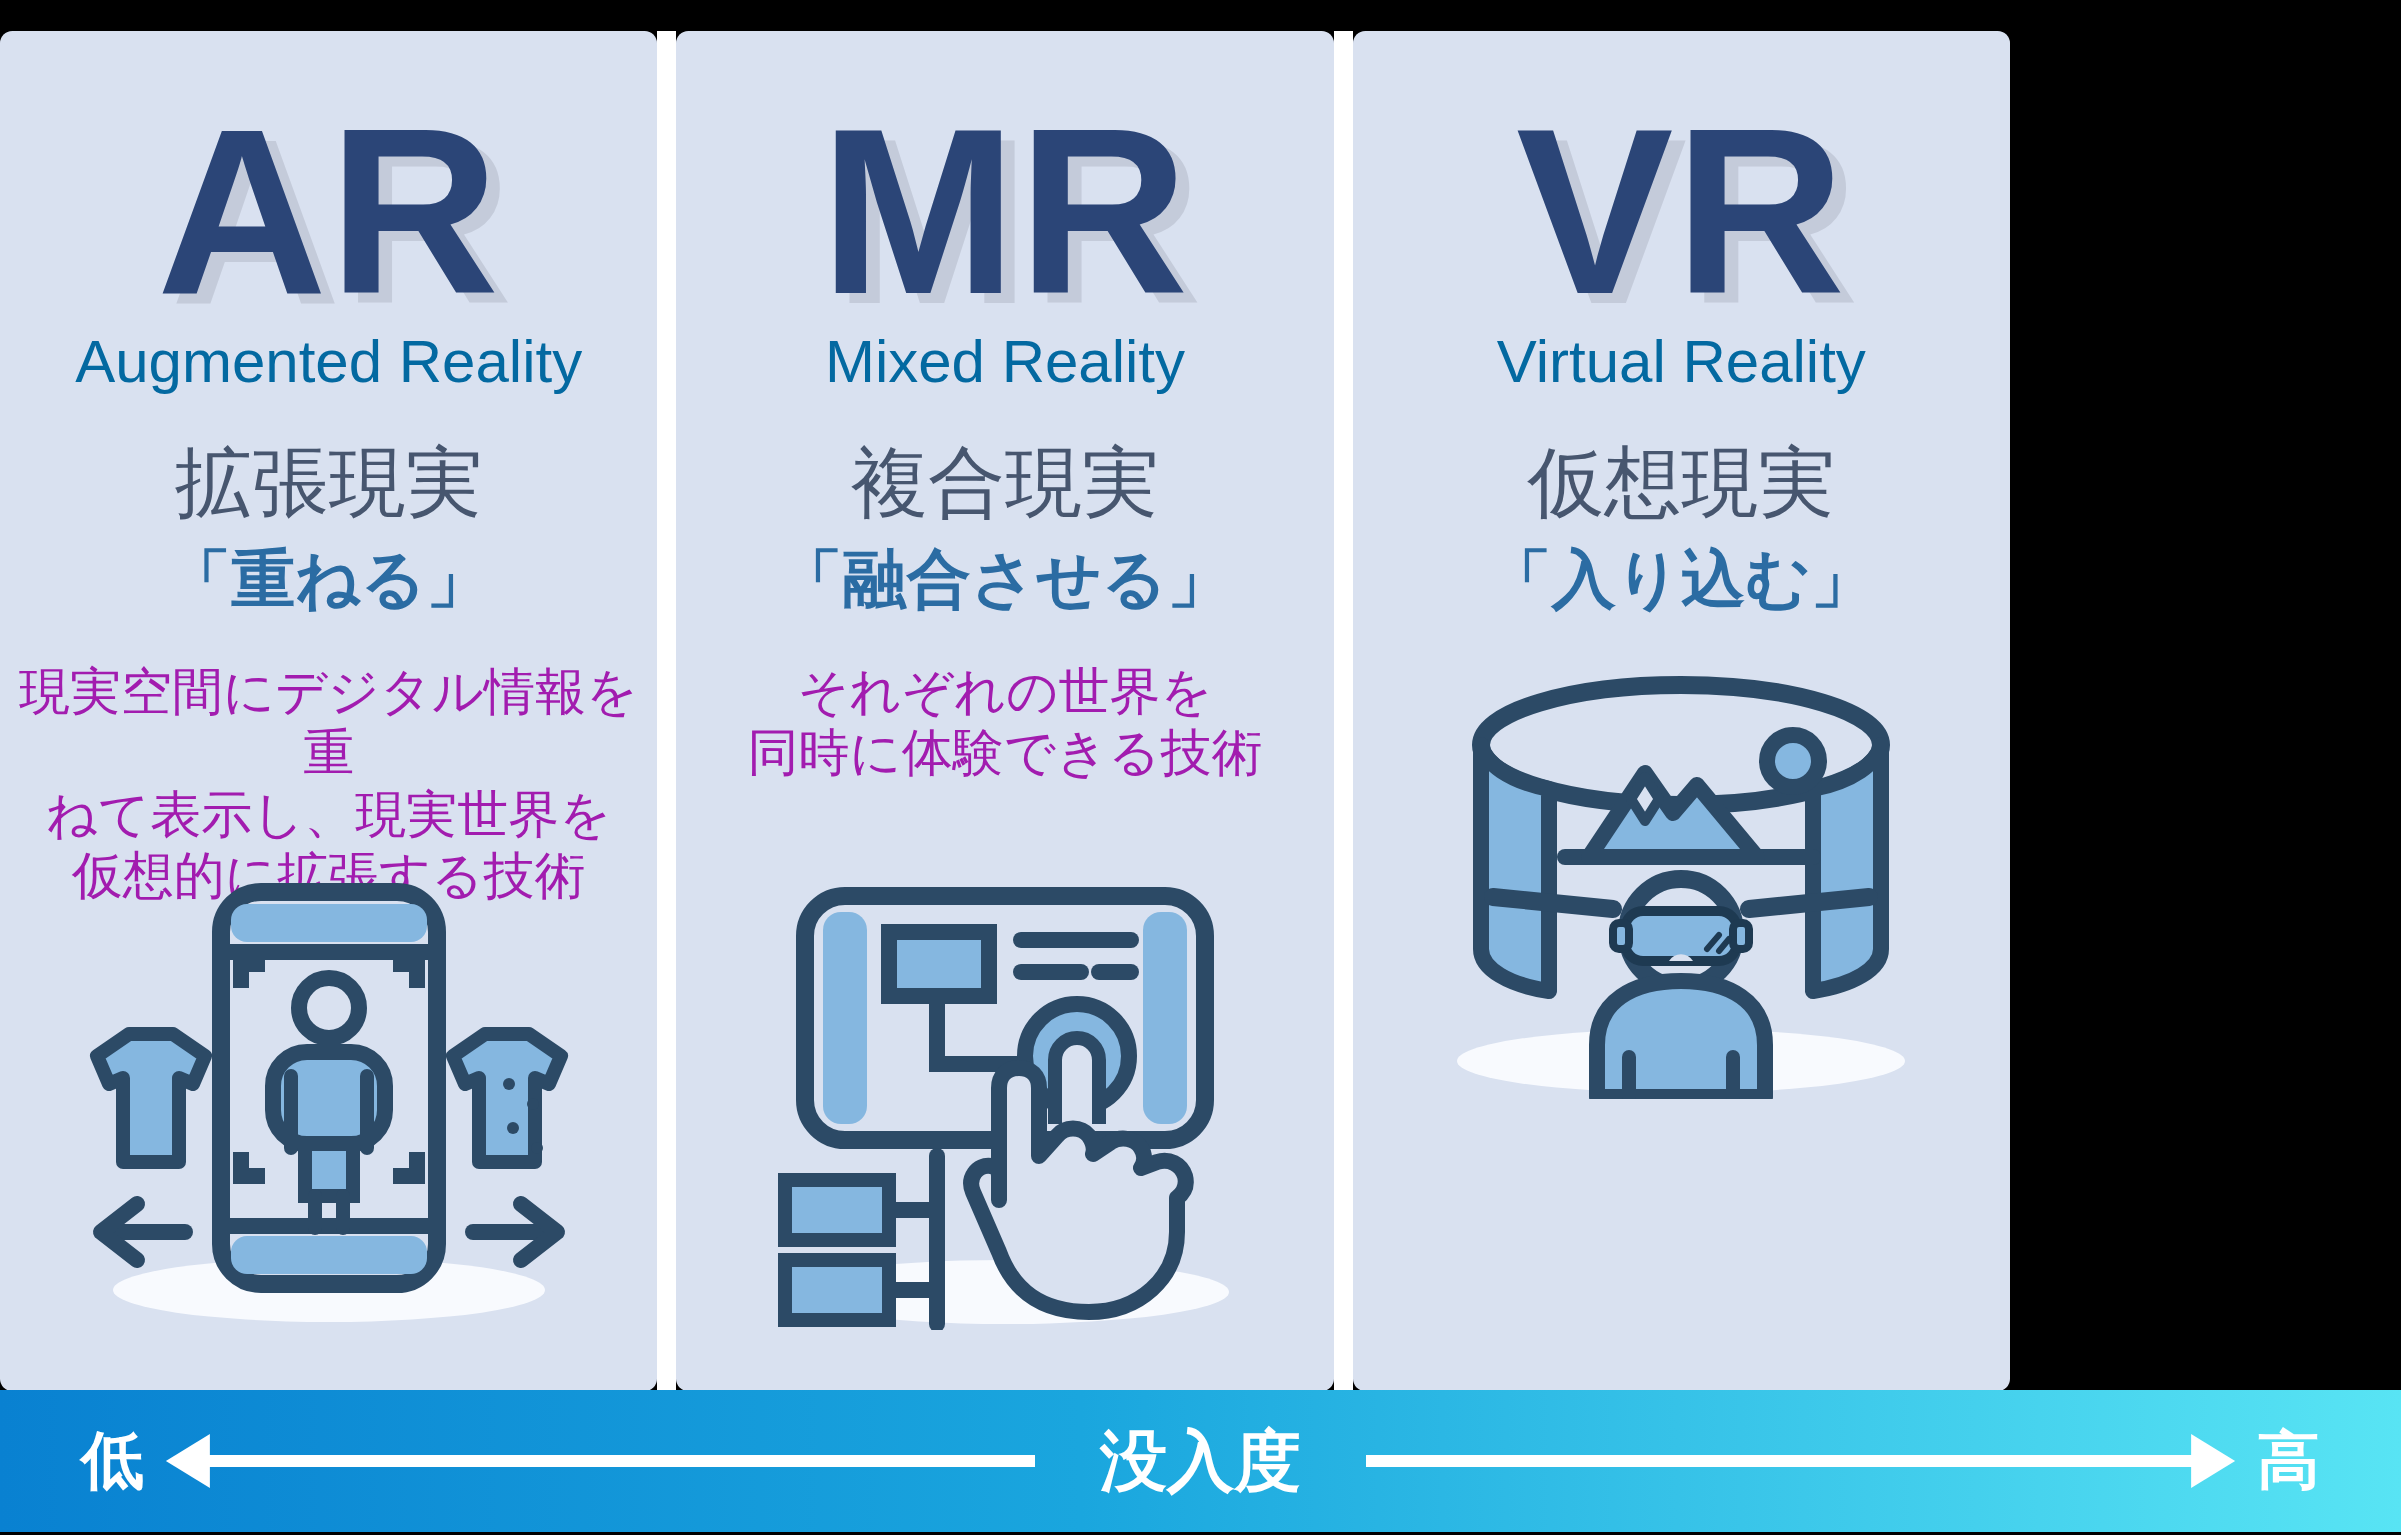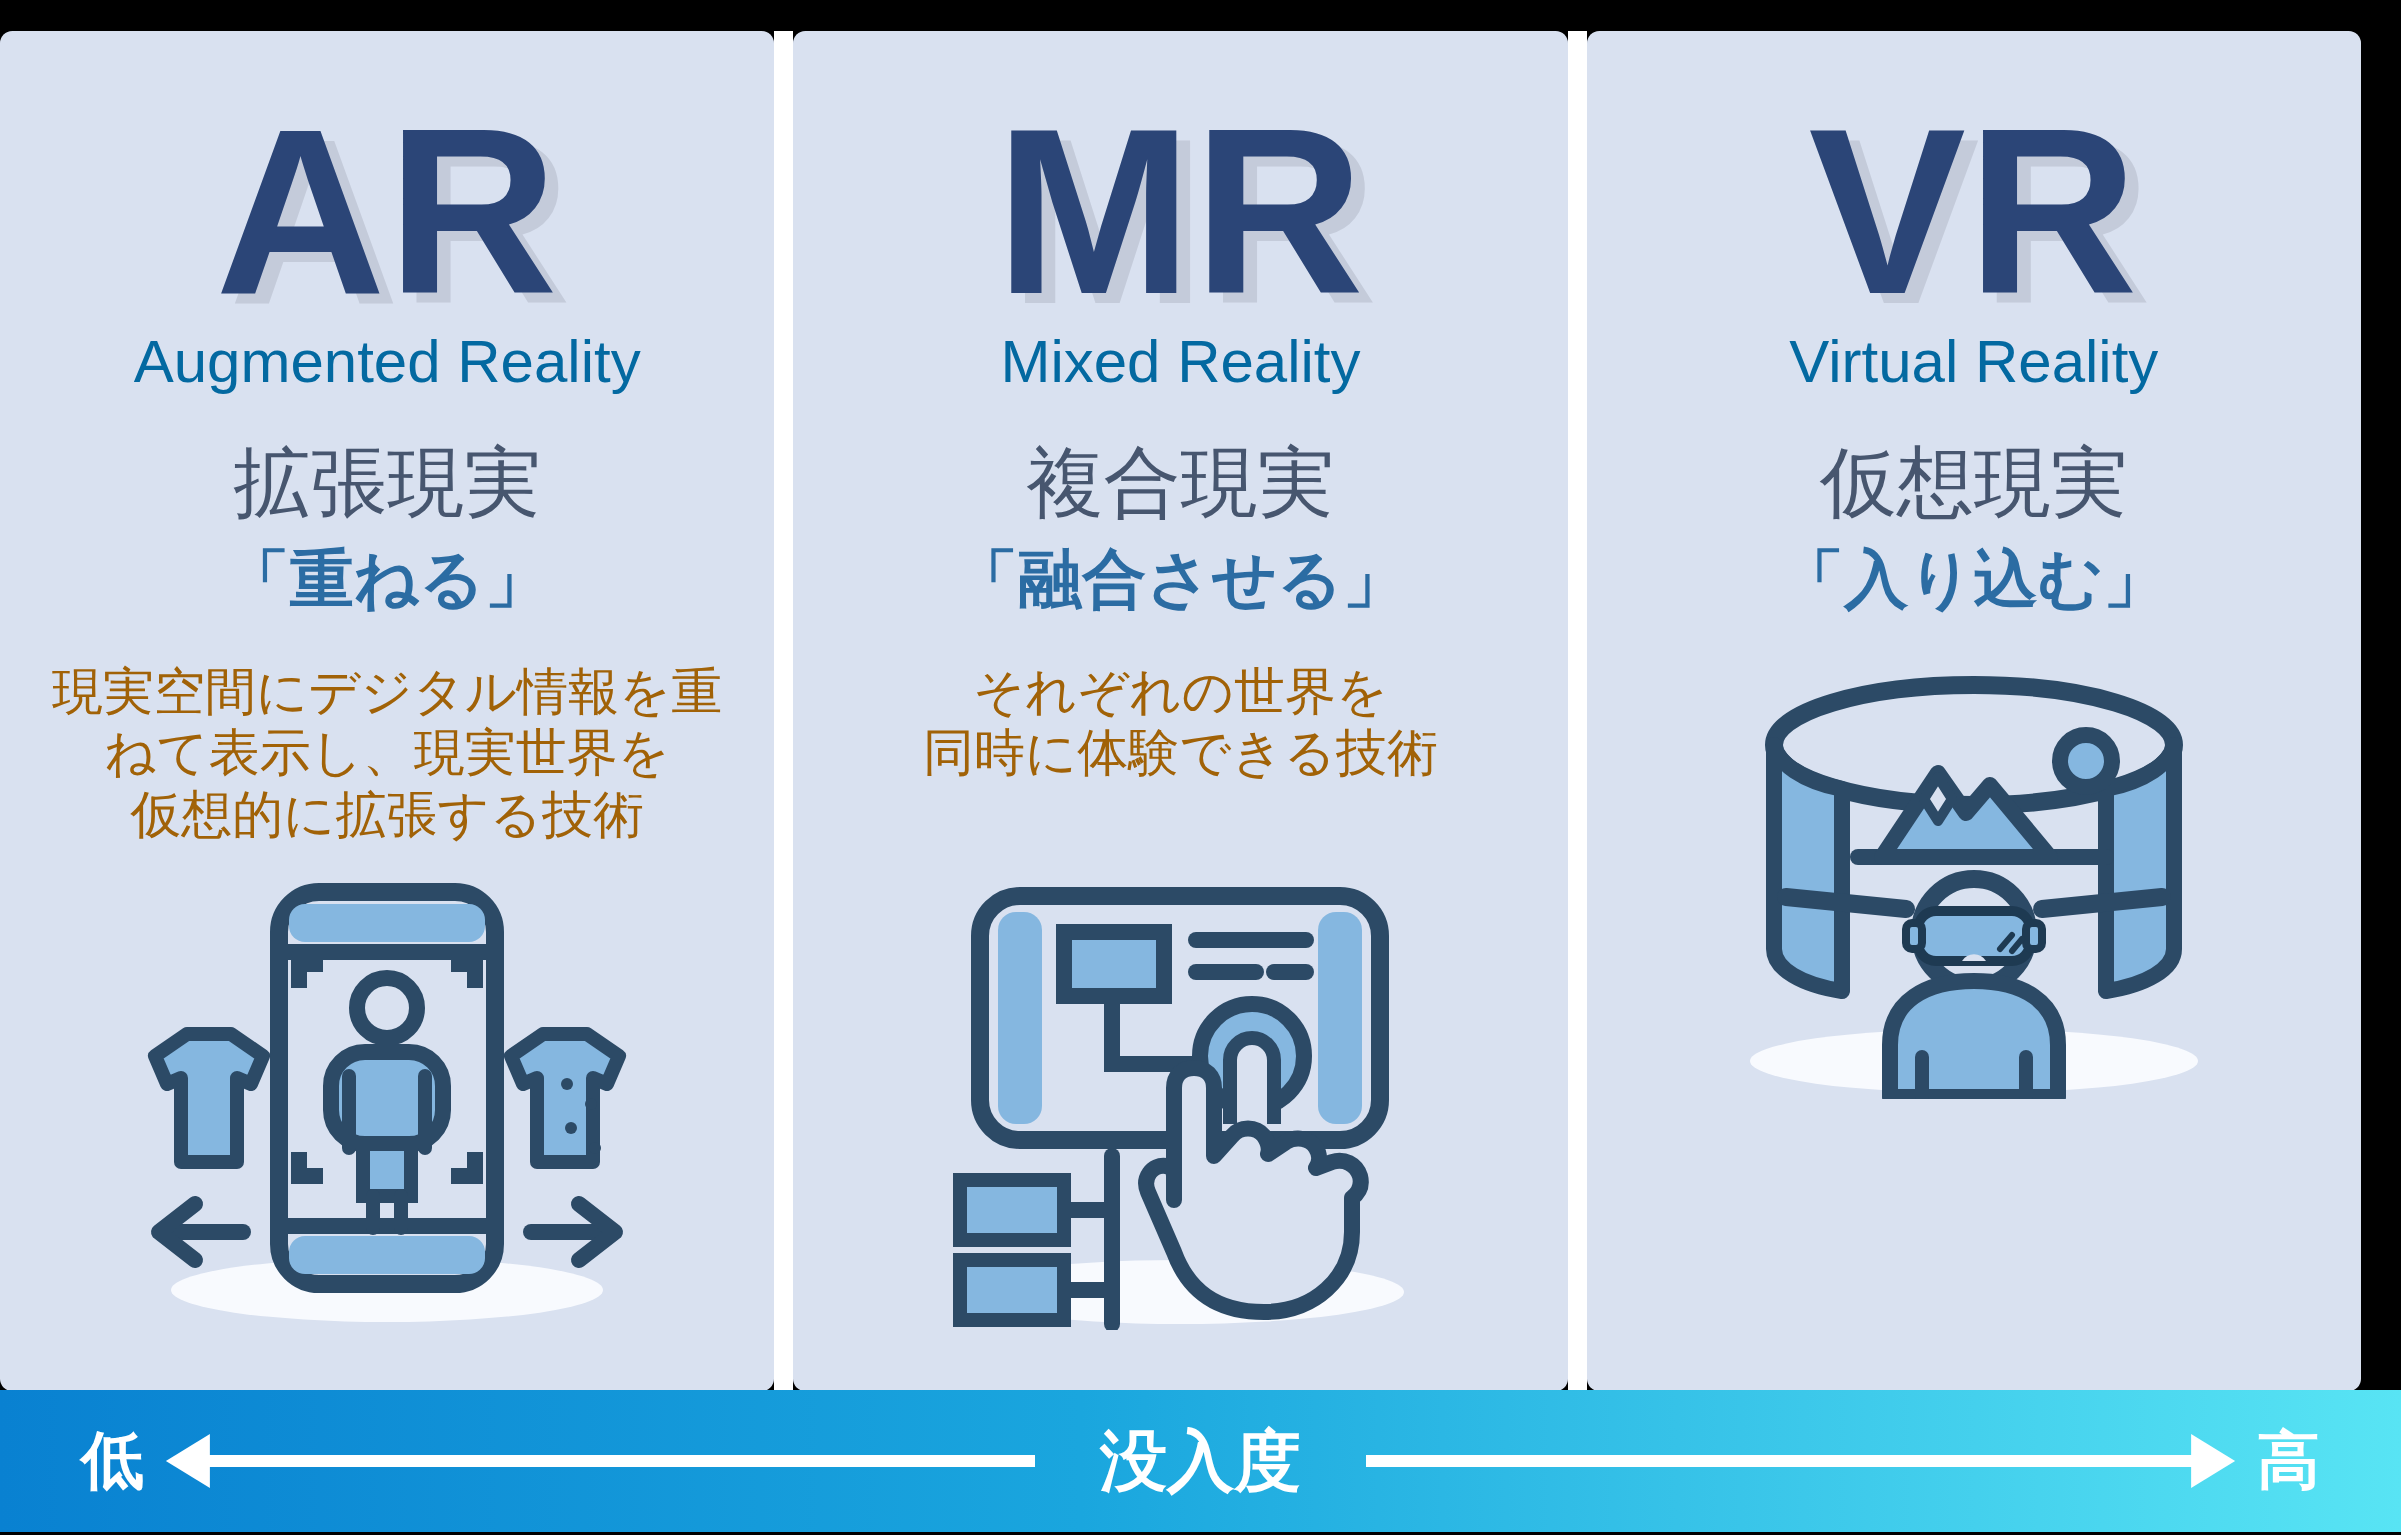--- a/index.html
+++ b/index.html
@@ -3,37 +3,37 @@
 <meta charset="utf-8">
 <style>
   html,body{margin:0;padding:0}
   body{
     width:2401px;height:1535px;
     background:#000000;
     position:relative;overflow:hidden;
     font-family:"Liberation Sans","DejaVu Sans",sans-serif;
   }
   .cards-row{
-    position:absolute;top:31px;left:0;width:2361px;height:1360px;
+    position:absolute;top:31px;left:0;width:2010px;height:1360px;
     display:flex;
   }
   .gap{width:19px;height:100%;background:#FFFFFF}
   .card{
     flex:1;background:#D9E1F0;border-radius:12.3px;
     text-align:center;padding-top:68px;box-sizing:border-box;
   }
   .abbr{
     font-size:236px;font-weight:bold;color:#2B4577;line-height:0.95;
     text-shadow:13.7px 9.6px 0 #C4CBDA;letter-spacing:1.4px;
   }
   .subtitle{font-size:60px;color:#0369a1;margin-top:4.1px}
   .jp-heading{font-size:77px;font-weight:normal;color:#47566F;margin-top:36px}
   .jp-quote{font-size:64px;font-weight:bold;color:#2B6CA3;}
   .desc{
-    font-size:51px;color:#a16207;margin-top:38px;line-height:1.2;
+    font-size:51px;color:#a21caf;margin-top:38px;line-height:1.2;
     height:193px;font-weight:500;
   }
   .icon-wrap{margin-top:26px;display:flex;justify-content:center}
   svg.icon{width:520px;height:450px}
 
   .bar{
     position:absolute;left:0;top:1390px;width:2401px;height:142px;
     background:linear-gradient(90deg,#0981D1 0%,#1AA6DE 45%,#58E4F4 100%);
     display:flex;align-items:center;box-sizing:border-box;
     padding:0 81px;gap:65px;

